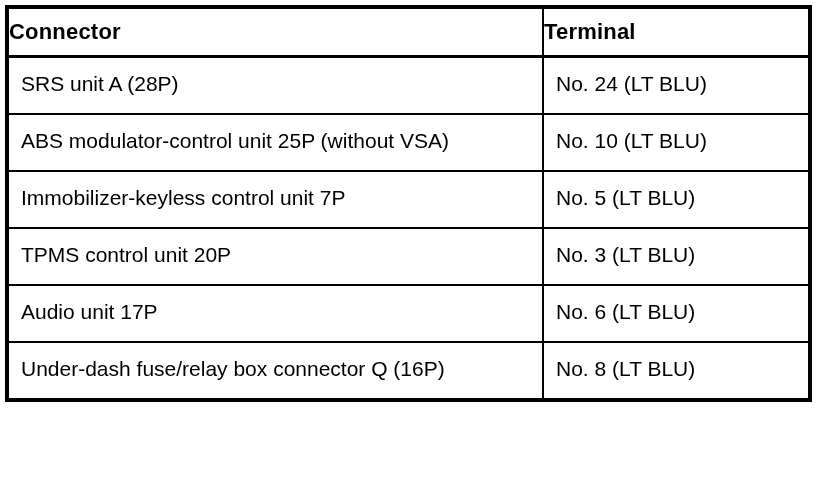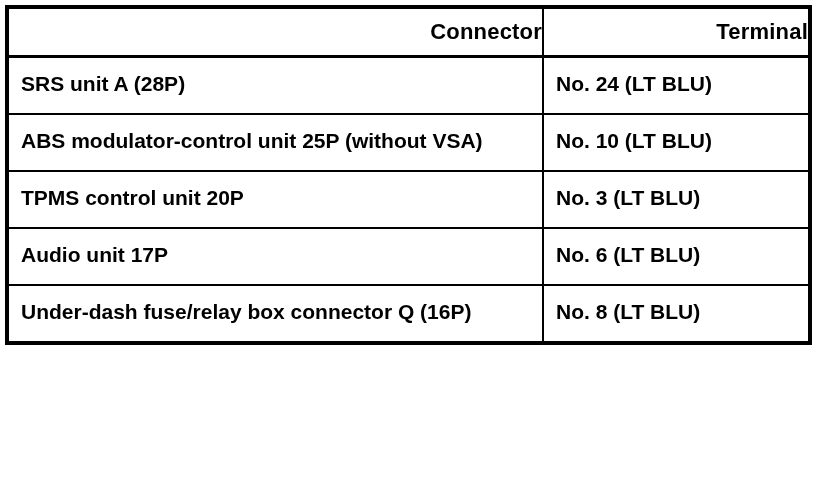--- a/index.html
+++ b/index.html
@@ -38,30 +38,30 @@
   }
   table.conn-table {
     border-width: 4px;
   }
   col.col-connector { width: 536px; }
   col.col-terminal  { width: auto; }
   table.conn-table th {
     height: 46px;
     font-size: 22px;
     font-weight: bold;
-    text-align: right;
+    text-align: left;
     vertical-align: middle;
     border-bottom-width: 3px;
     padding: 0;
     letter-spacing: 0.2px;
   }
   table.conn-table td {
     height: 51px;
     font-size: 21px;
-    font-weight: bold;
+    font-weight: normal;
     text-align: left;
     vertical-align: middle;
     padding: 0 20px 4px 12px;
     white-space: nowrap;
     overflow: hidden;
   }
 </style>
 </head>
 <body>
 
@@ -80,20 +80,24 @@
     <tbody>
       <tr>
         <td>SRS unit A (28P)</td>
         <td>No. 24 (LT BLU)</td>
       </tr>
       <tr>
         <td>ABS modulator-control unit 25P (without VSA)</td>
         <td>No. 10 (LT BLU)</td>
       </tr>
       <tr>
+        <td>Immobilizer-keyless control unit 7P</td>
+        <td>No. 5 (LT BLU)</td>
+      </tr>
+      <tr>
         <td>TPMS control unit 20P</td>
         <td>No. 3 (LT BLU)</td>
       </tr>
       <tr>
         <td>Audio unit 17P</td>
         <td>No. 6 (LT BLU)</td>
       </tr>
       <tr>
         <td>Under-dash fuse/relay box connector Q (16P)</td>
         <td>No. 8 (LT BLU)</td>

